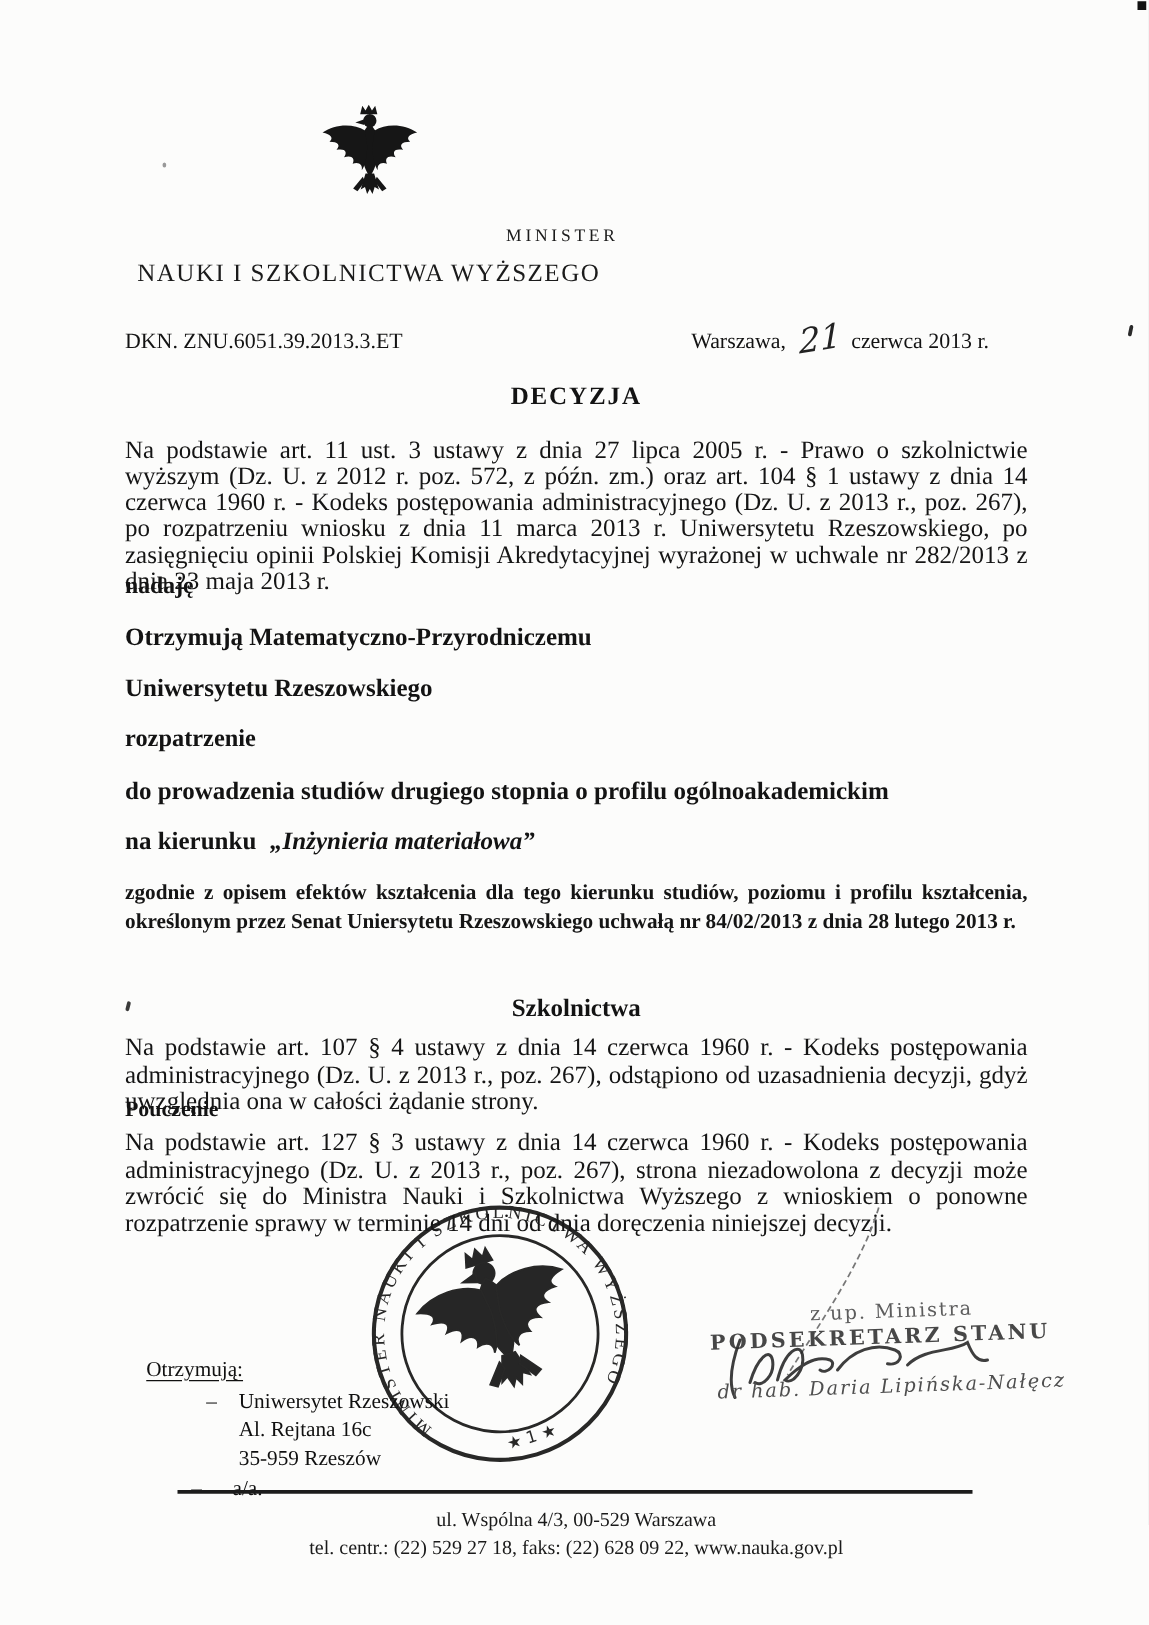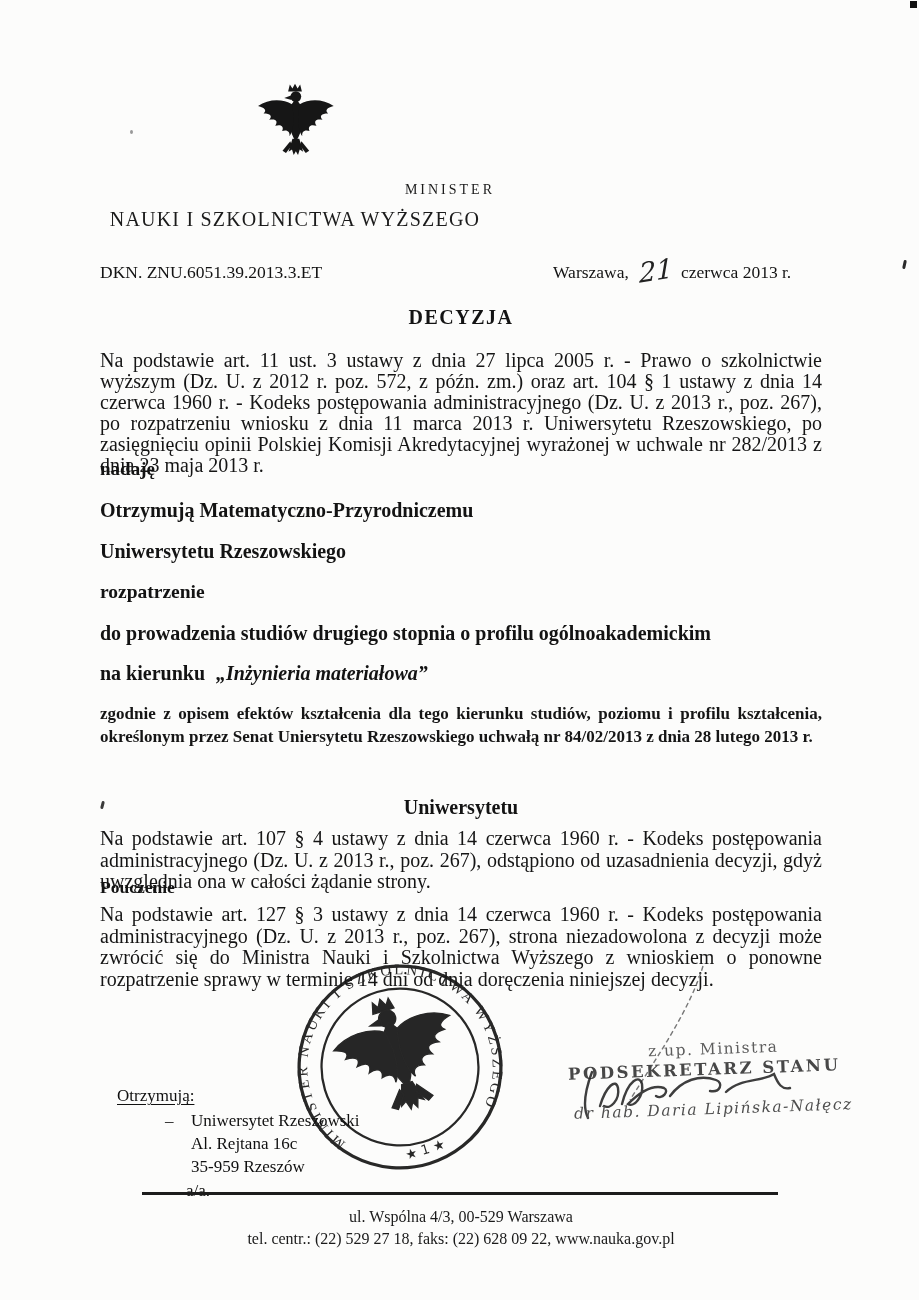--- a/index.html
+++ b/index.html
@@ -127,21 +127,21 @@
   <div class="c-line c-grant1">Otrzymują Matematyczno-Przyrodniczemu</div>
   <div class="c-line c-grant2">Uniwersytetu Rzeszowskiego</div>
   <div class="c-line c-upraw">rozpatrzenie</div>
   <div class="c-line c-scope">do prowadzenia studiów drugiego stopnia o profilu ogólnoakademickim</div>
   <div class="c-line c-field">
     <span>na kierunku</span><span class="field-name">„Inżynieria materiałowa”</span>
   </div>
 
   <div class="para p-cond">zgodnie z opisem efektów kształcenia dla tego kierunku studiów, poziomu i profilu kształcenia, określonym przez Senat Uniersytetu Rzeszowskiego uchwałą nr 84/02/2013 z dnia 28 lutego 2013 r.</div>
 
-  <div class="h-uzasadnienie">Uniwersytetu</div>
+  <div class="h-uzasadnienie">Szkolnictwa</div>
   <div class="para p-uzas">Na podstawie art. 107 § 4 ustawy z dnia 14 czerwca 1960 r. - Kodeks postępowania administracyjnego (Dz. U. z 2013 r., poz. 267), odstąpiono od uzasadnienia decyzji, gdyż uwzględnia ona w całości żądanie strony.</div>
 
   <div class="h-pouczenie">Pouczenie</div>
   <div class="para p-pouc">Na podstawie art. 127 § 3 ustawy z dnia 14 czerwca 1960 r. - Kodeks postępowania administracyjnego (Dz. U. z 2013 r., poz. 267), strona niezadowolona z decyzji może zwrócić się do Ministra Nauki i Szkolnictwa Wyższego z wnioskiem o ponowne rozpatrzenie sprawy w terminie 14 dni od dnia doręczenia niniejszej decyzji.</div>
 
   <svg class="stamp-svg" viewBox="0 0 210 210" aria-hidden="true">
     <g transform="rotate(-17 105 105)" stroke="#181818" fill="none">
       <circle cx="105" cy="105" r="99" stroke-width="3.2"></circle>
       <circle cx="105" cy="105" r="77" stroke-width="2.2"></circle>
       <path id="stampArc" d="M 34,162 A 91,91 0 1 1 176,162" stroke="none"></path>

